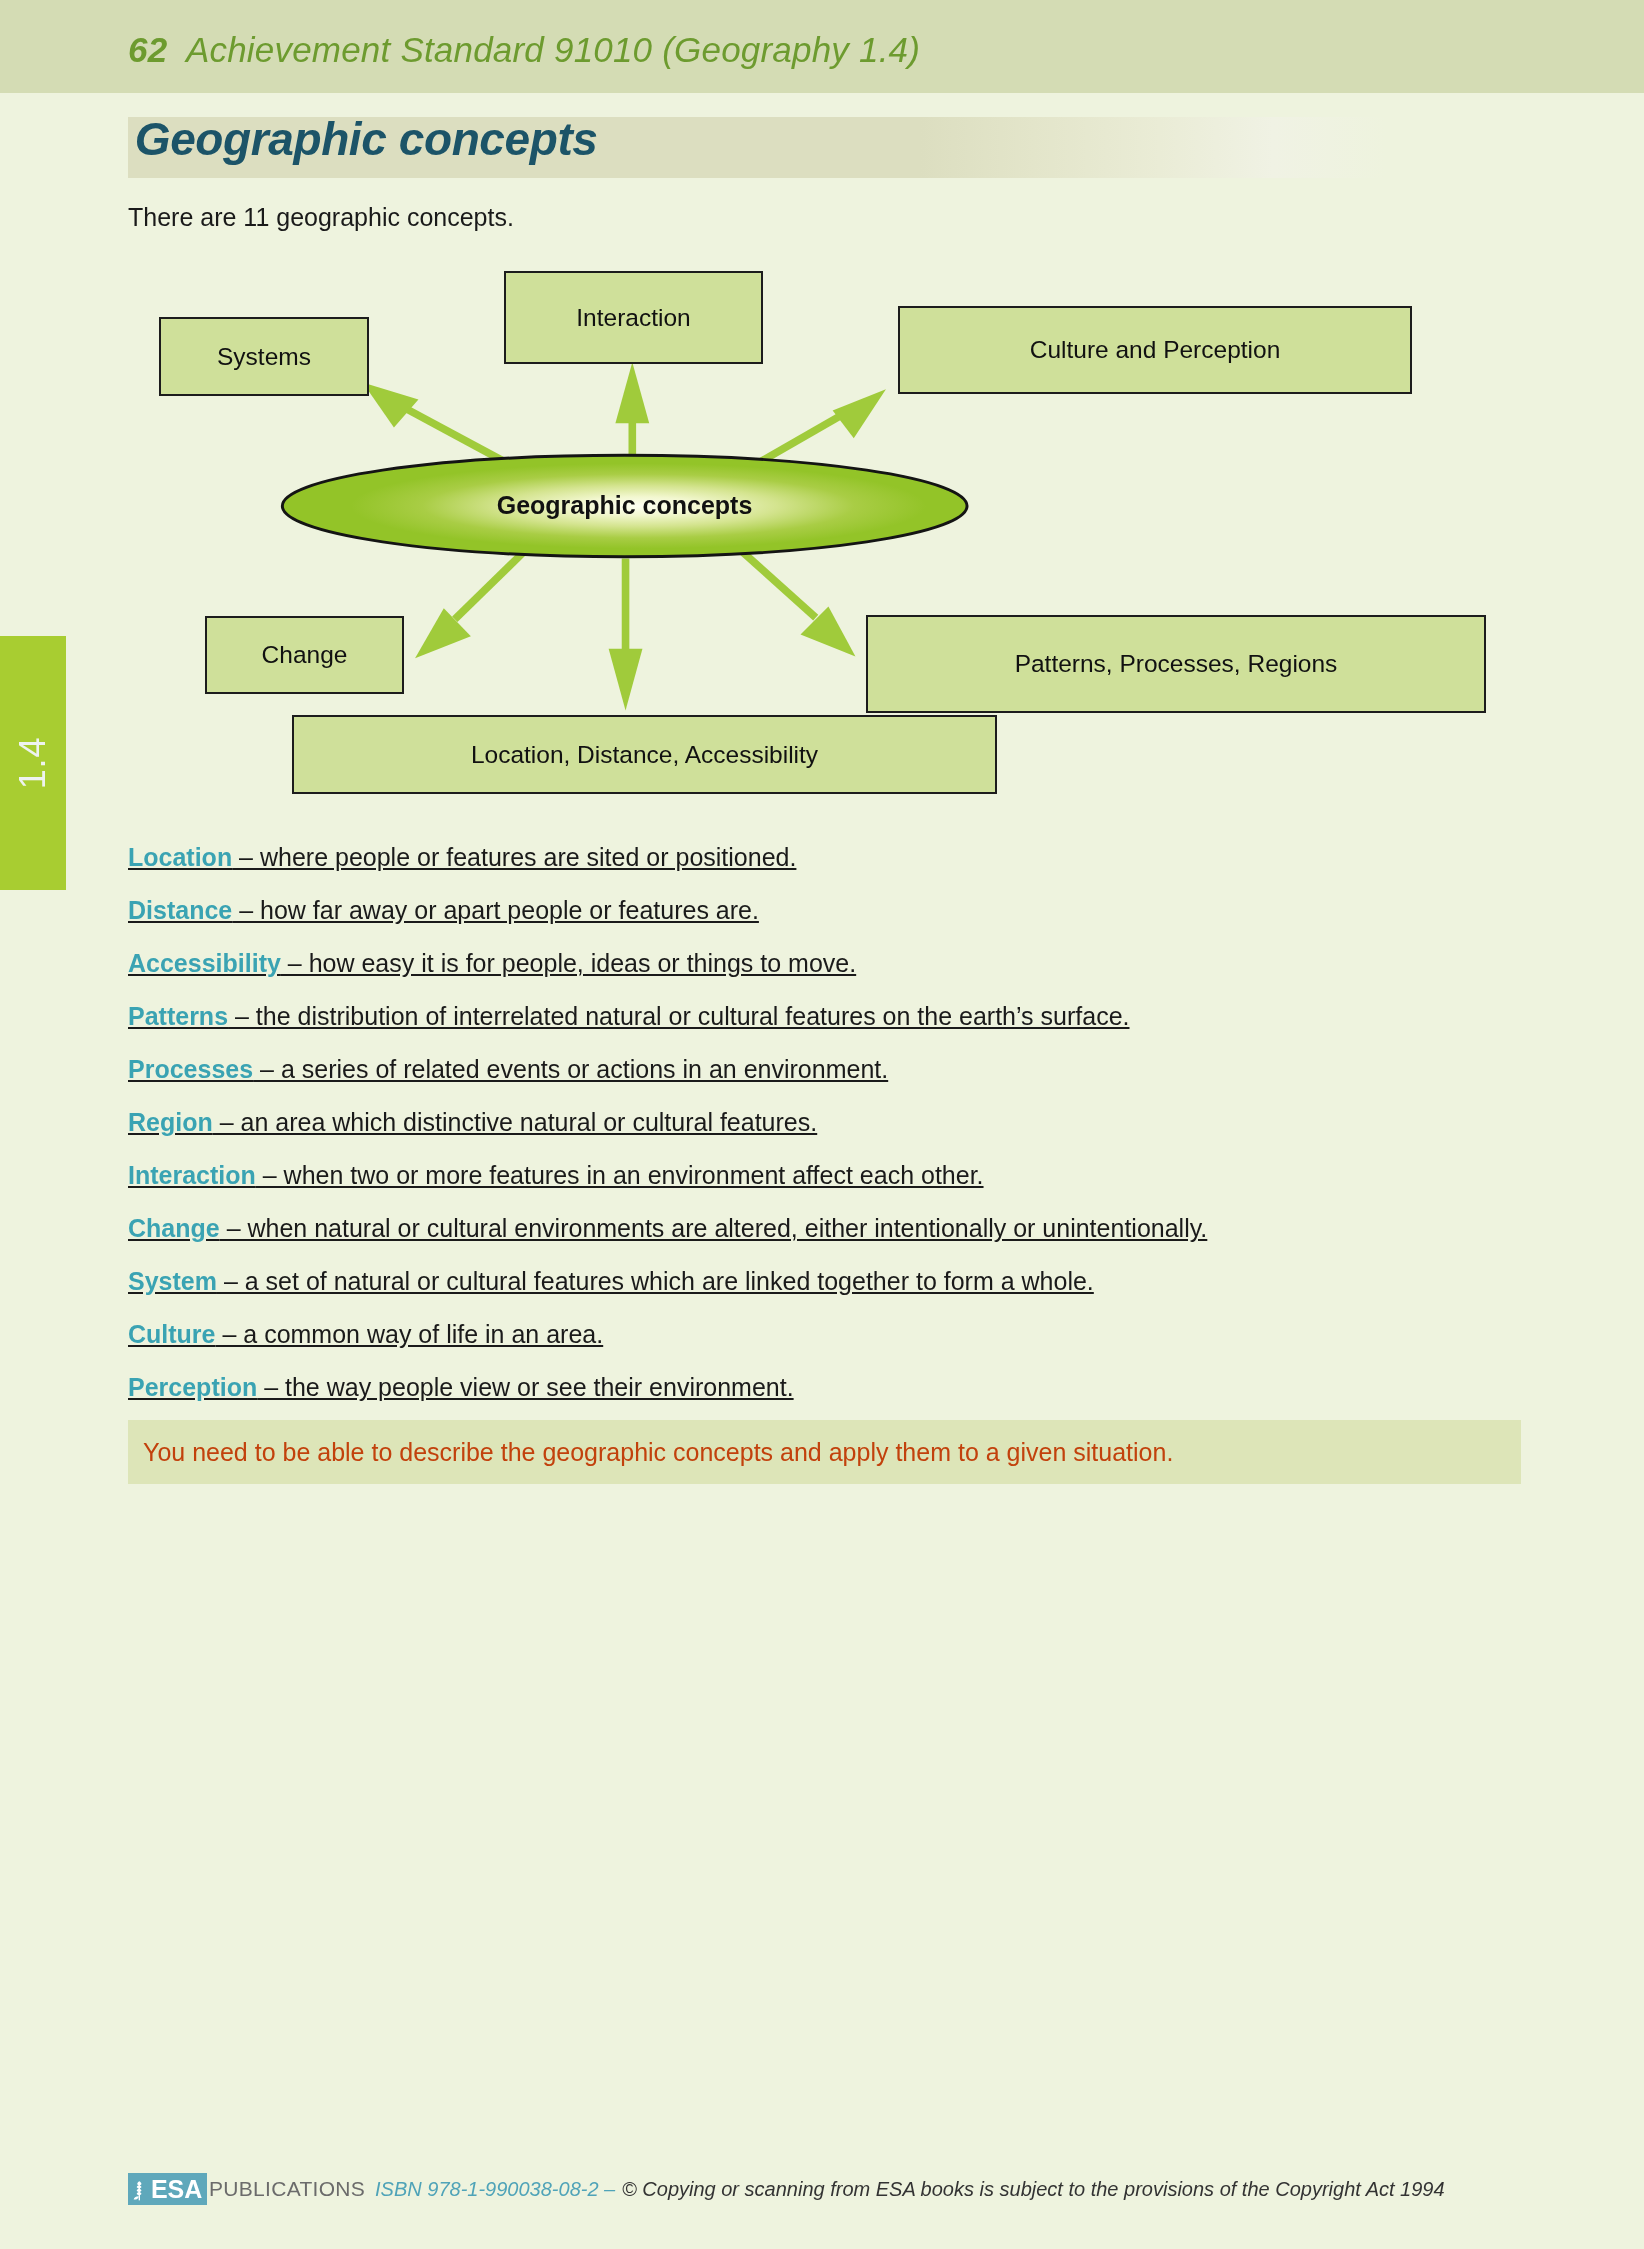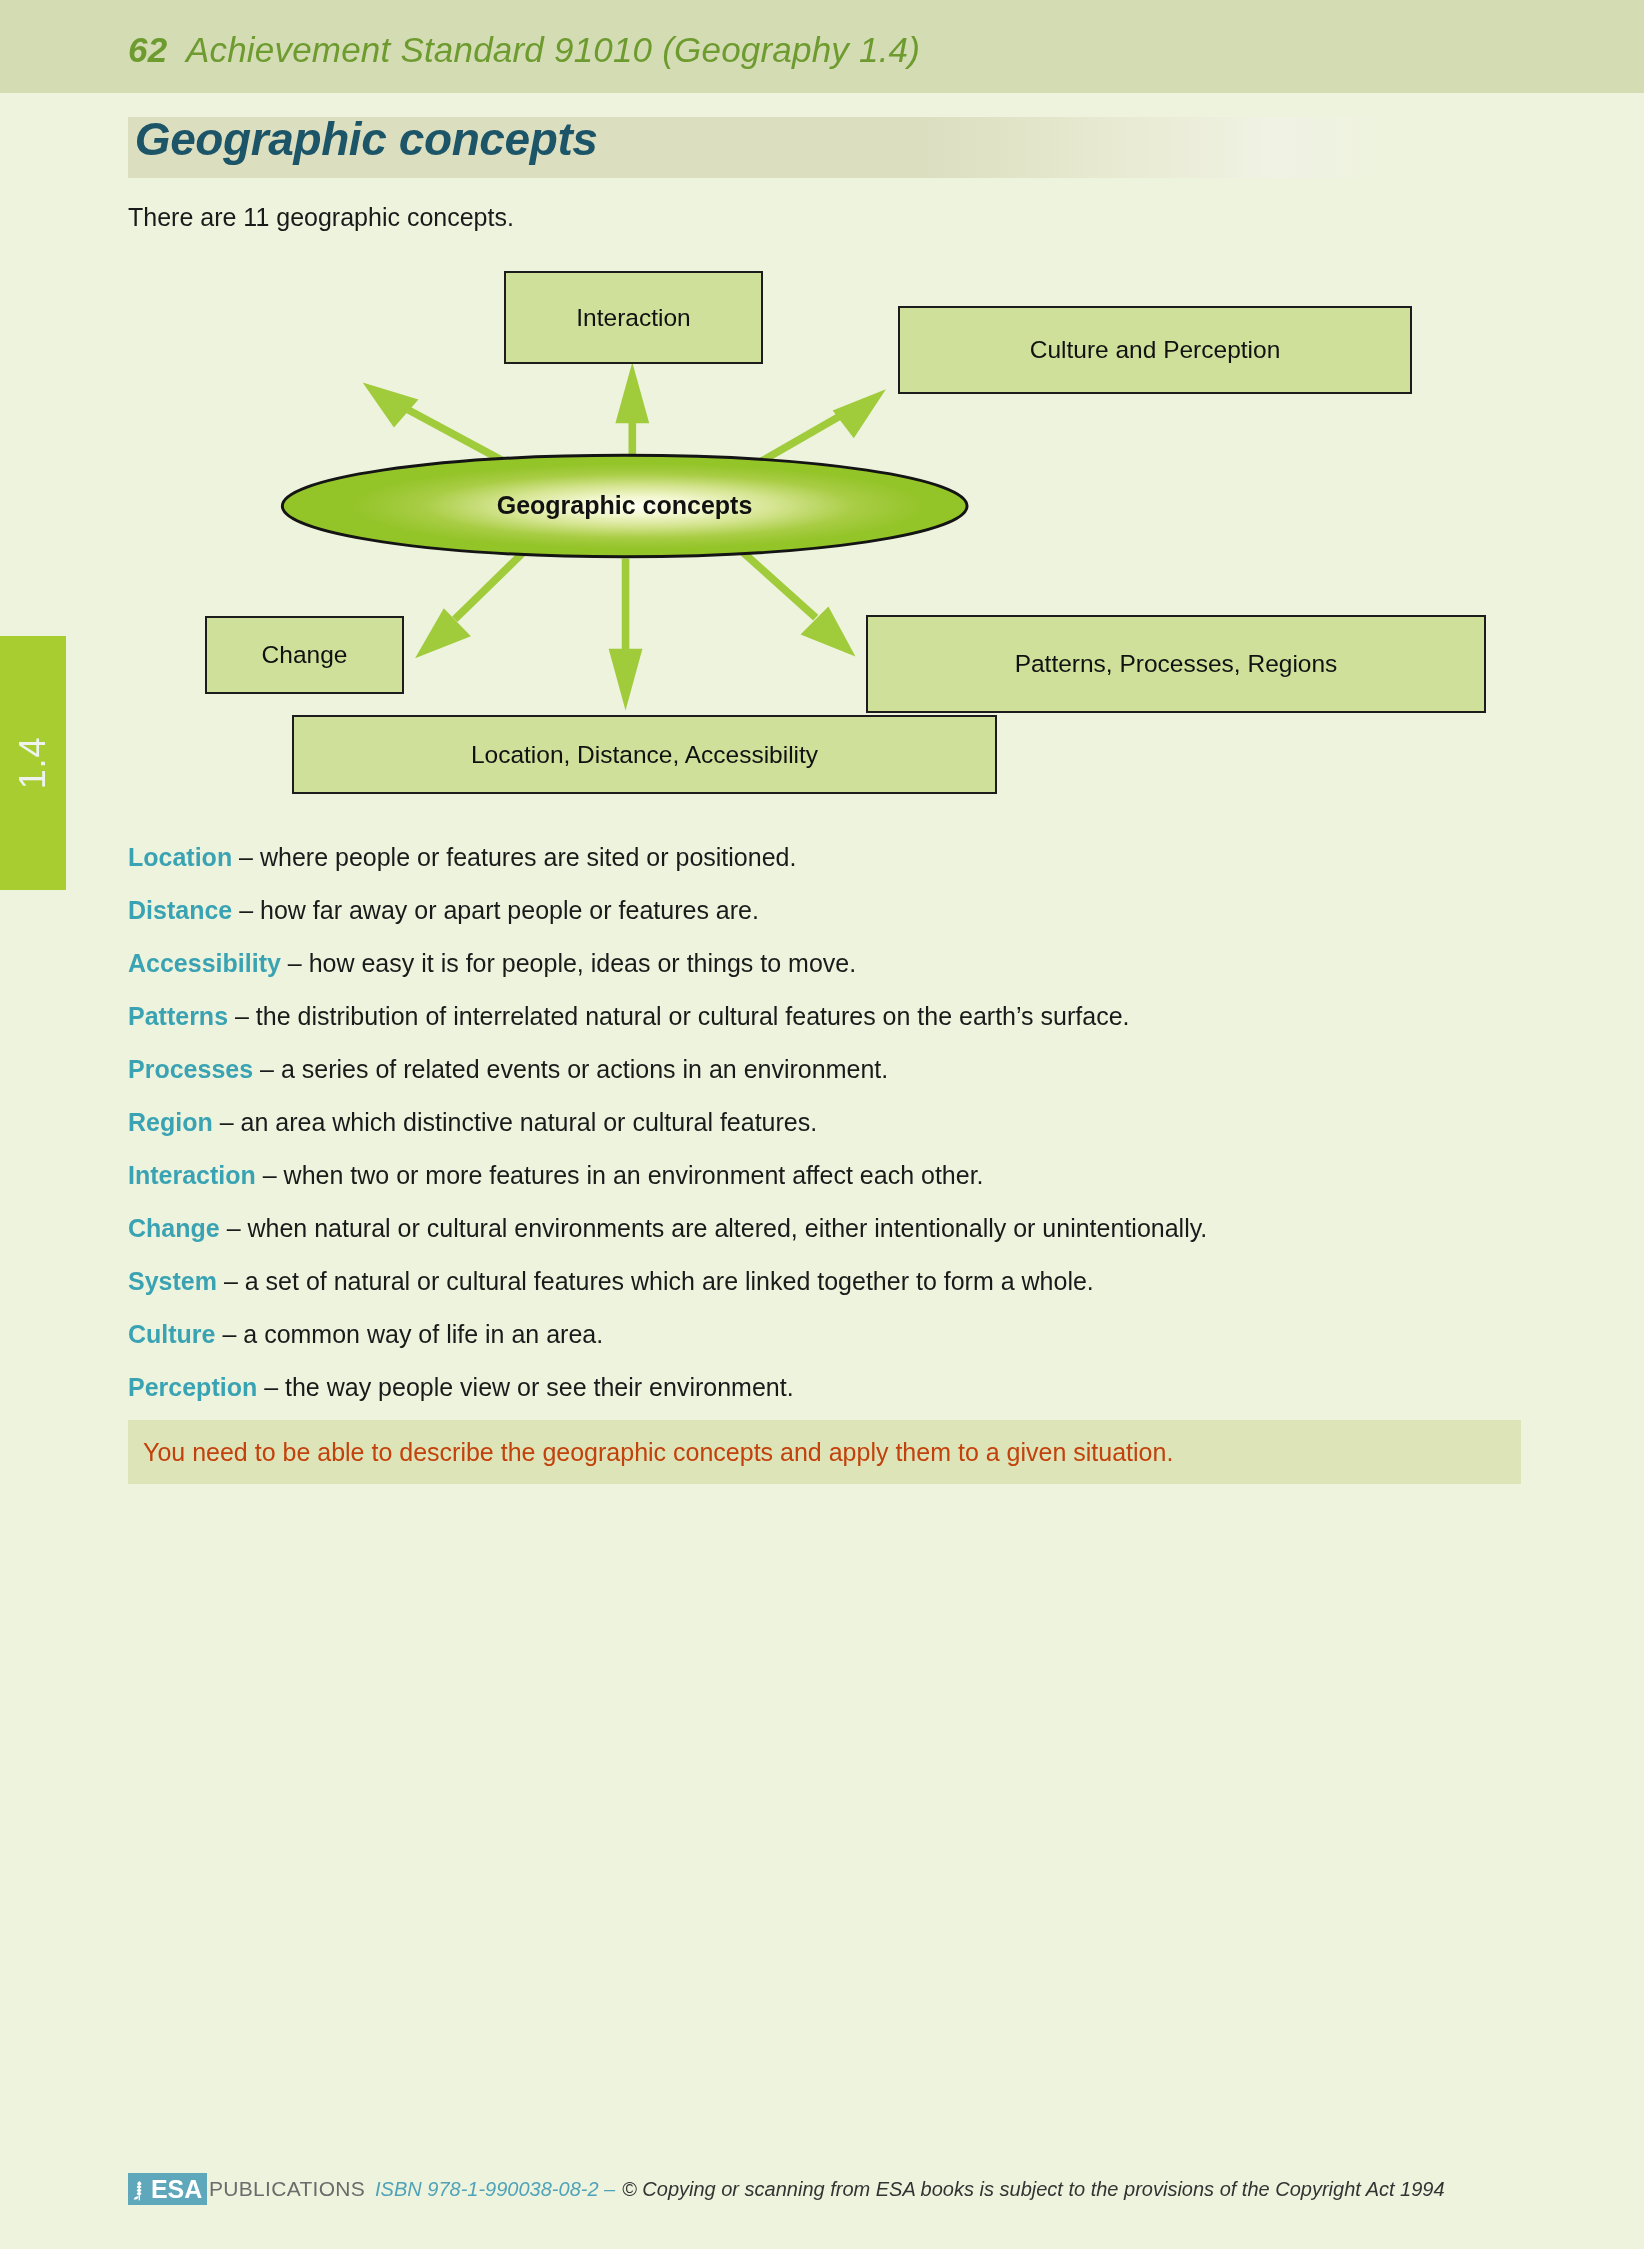--- a/index.html
+++ b/index.html
@@ -152,20 +152,21 @@
     left: 128px;
     top: 845px;
     width: 1437px;
   }
   .defrow {
     font-size: 25px;
     color: #1a1a1a;
     line-height: 1.0;
     margin-bottom: 28px;
     white-space: nowrap;
+    text-decoration: underline;
   }
   .defterm {
     color: #3aa3b3;
     font-weight: bold;
   }
 
   
   .callout {
     position: absolute;
     left: 128px;
@@ -295,20 +296,23 @@
         <polygon points="1012,476 947,450 980,417" fill="#a0cb3b"></polygon>
       </g>
 
       <ellipse cx="739" cy="298" rx="405" ry="60" fill="url(#ellipseGrad)" stroke="#141414" stroke-width="3.5"></ellipse>
     </svg>
 
     <div class="ellipse-wrap">
       <div class="ellipse-label">Geographic concepts</div>
     </div>
 
+    <div class="dbox systems">
+        <span>Systems</span>
+      </div>
     <div class="dbox interact">
         <span>Interaction</span>
       </div>
     <div class="dbox culture">
         <span>Culture and Perception</span>
       </div>
     <div class="dbox change">
         <span>Change</span>
       </div>
     <div class="dbox patterns">

